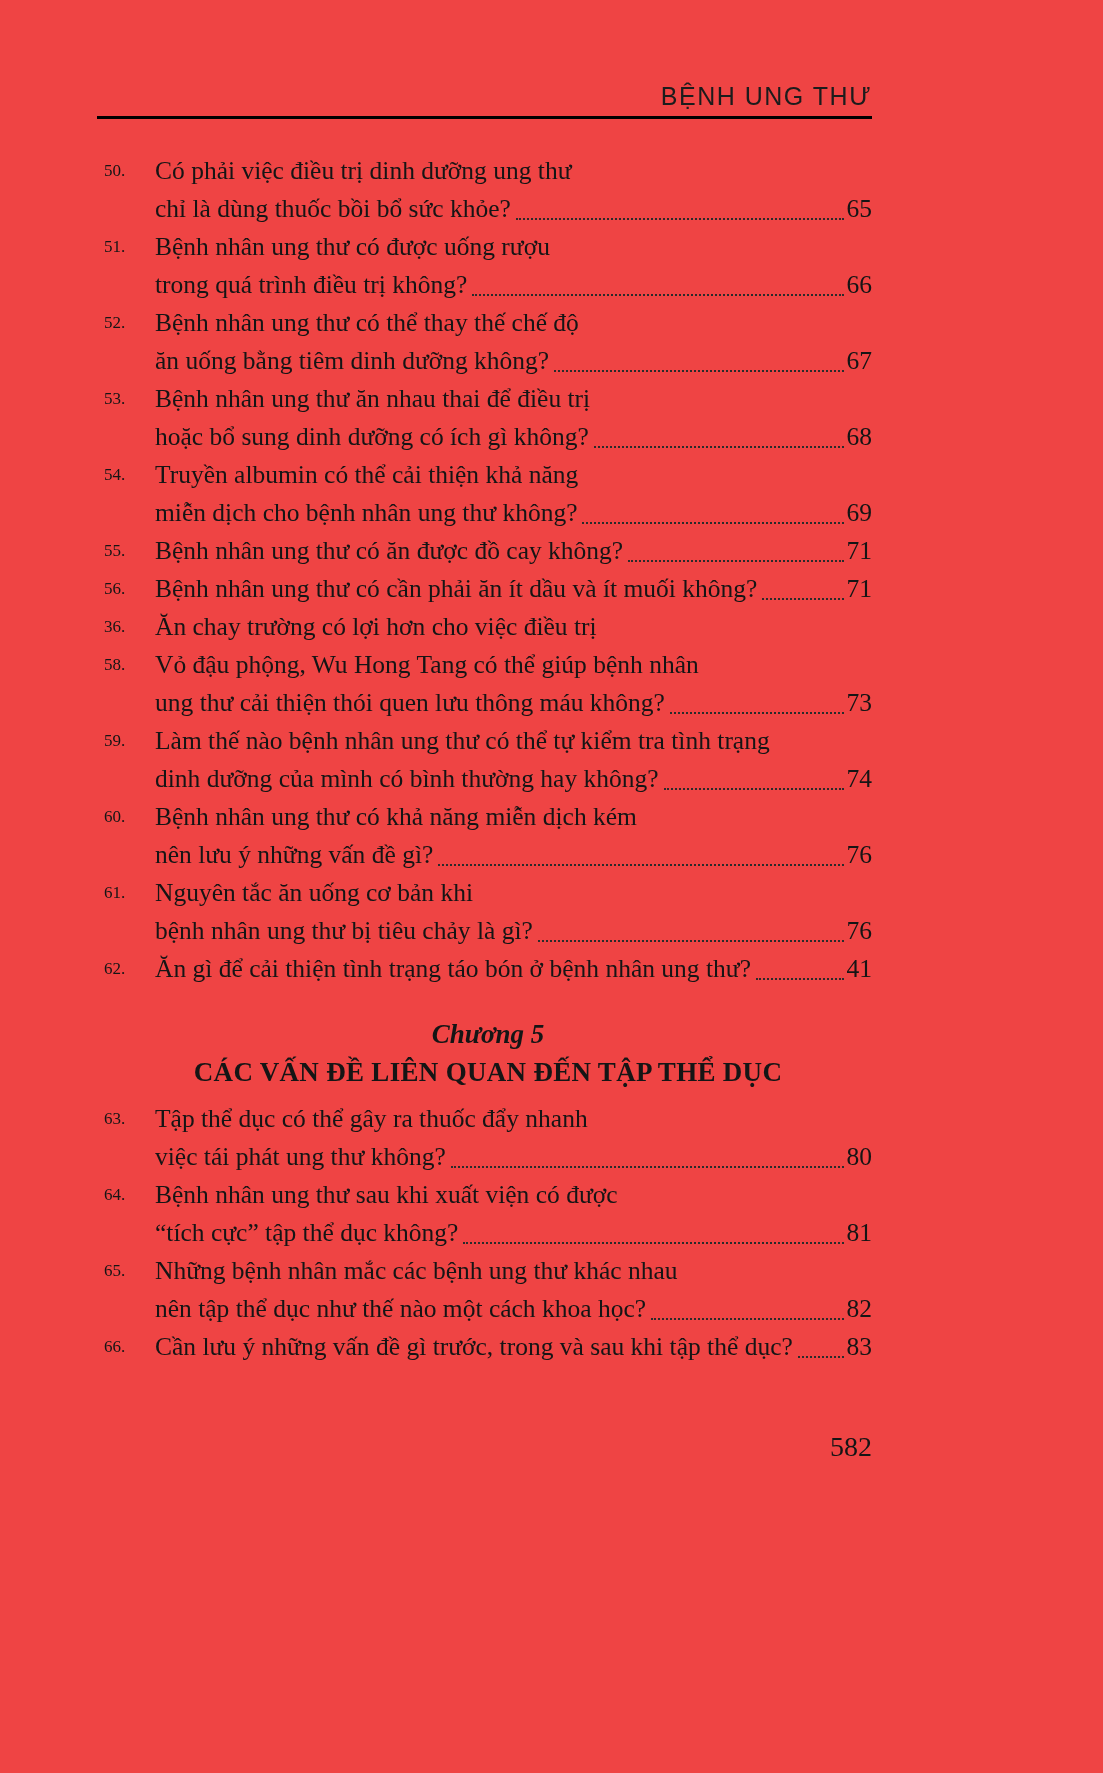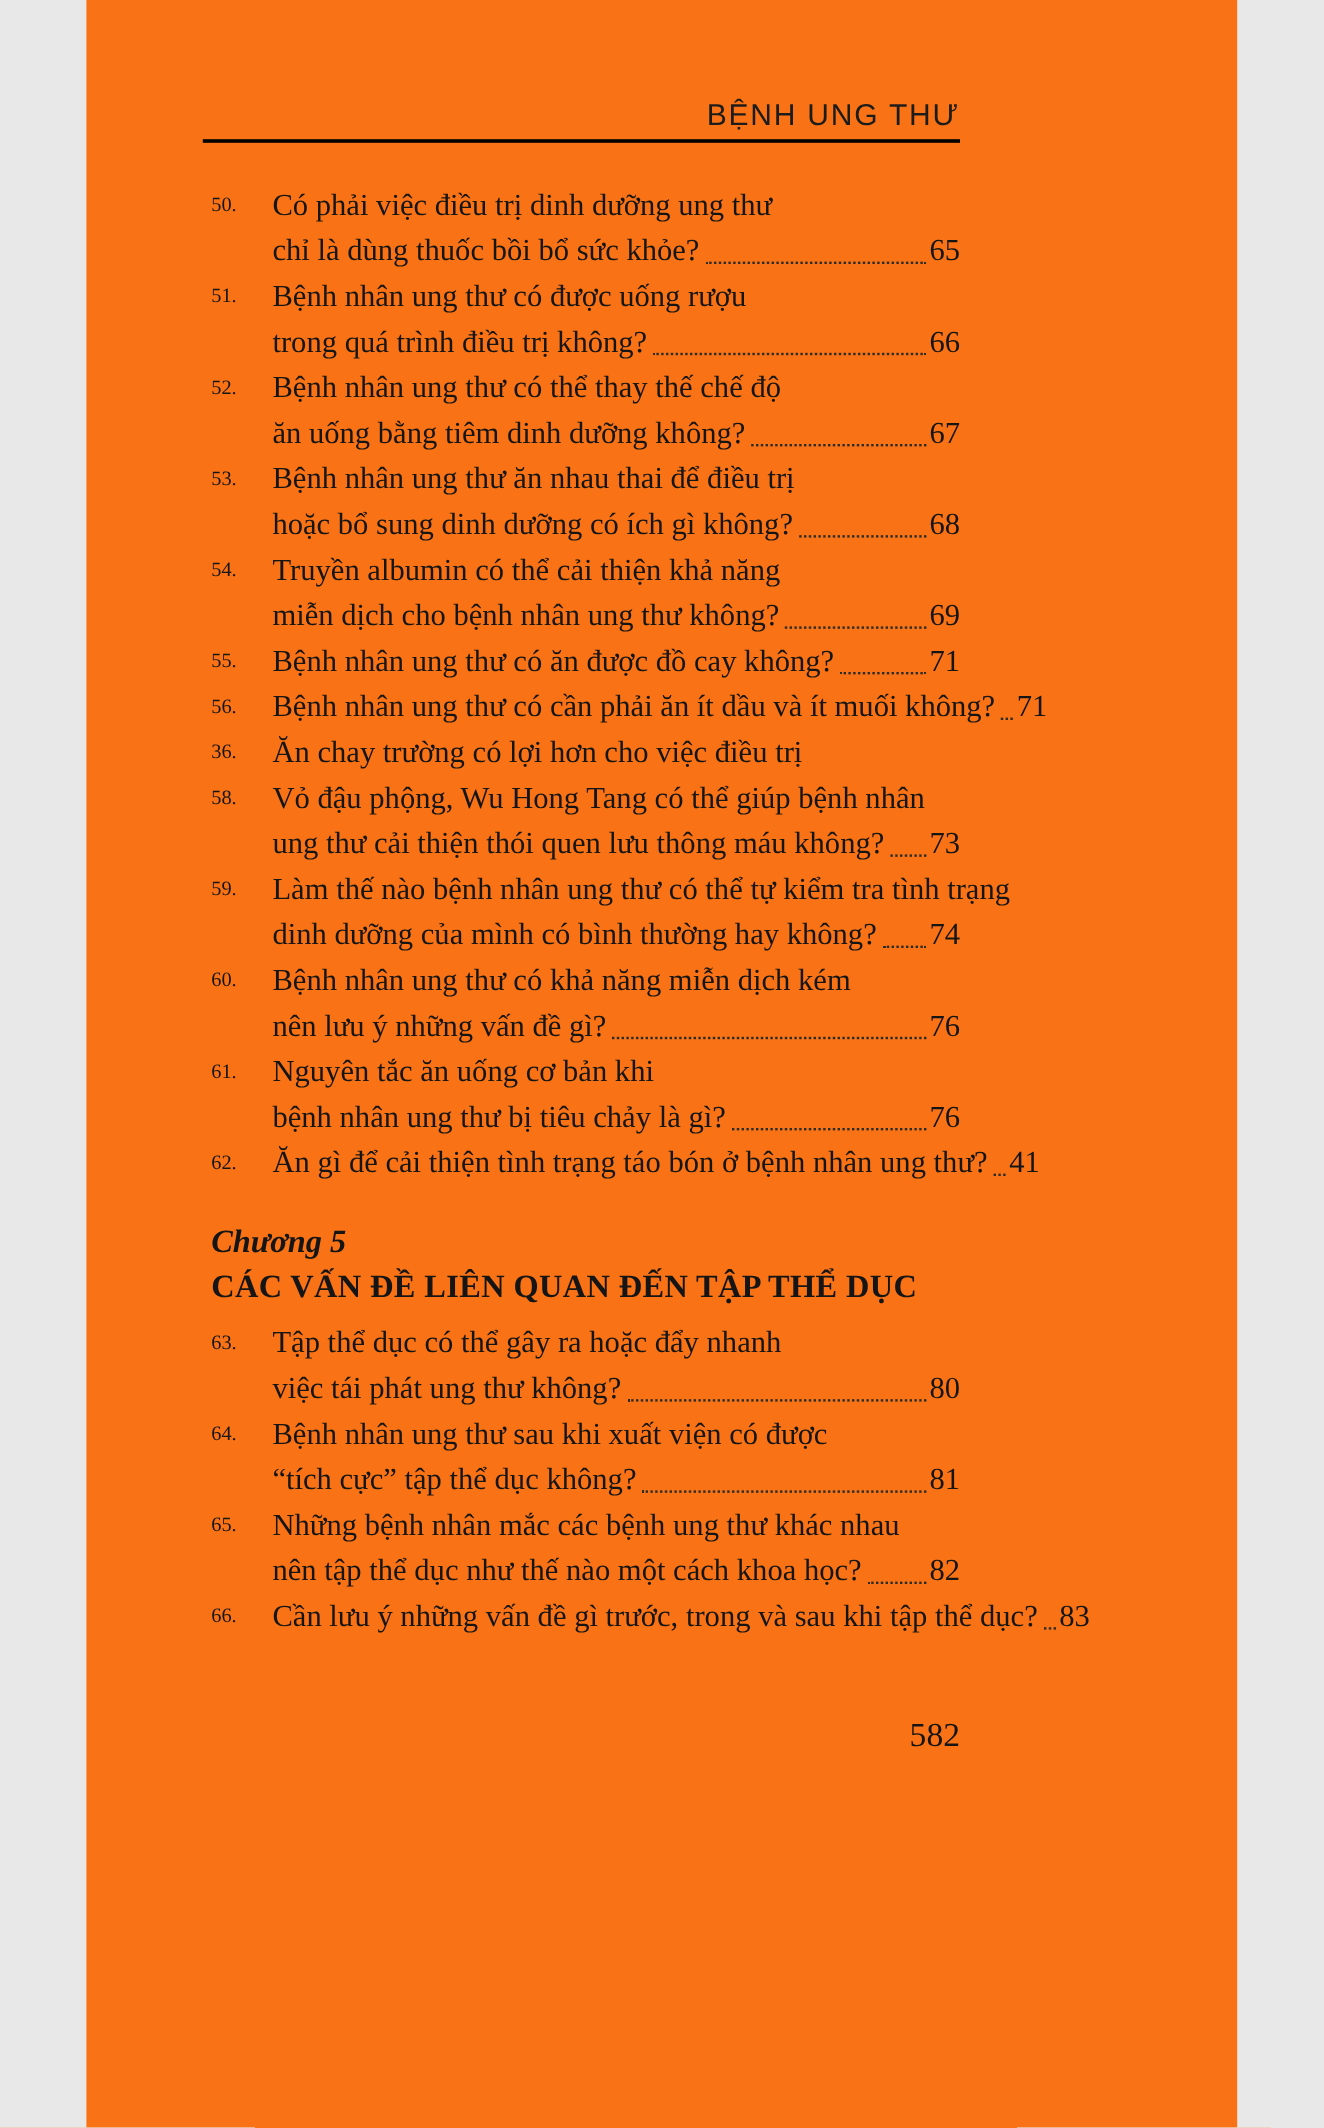--- a/index.html
+++ b/index.html
@@ -1,22 +1,22 @@
 <!DOCTYPE html>
 <html><head>
 <meta charset="utf-8">
 <style>
   * { margin: 0; padding: 0; box-sizing: border-box; }
   html, body { background: #e8e8e8; }
   body { font-family: "Liberation Serif", "DejaVu Serif", serif; color: #151515; }
   .page {
     position: relative;
-    width: 959px;
+    width: 1103px;
     height: 1773px;
-    background: #f97316;
+    background: #ef4444;
     margin: 0 auto;
     overflow: hidden;
   }
   .header {
     position: absolute;
     top: 82px;
     left: 97px;
     right: 231px;
     text-align: right;
   }
@@ -58,21 +58,21 @@
     min-width: 10px;
     border-bottom: 2.5px dotted #2b2b2b;
     margin: 0 3px 8px 5px;
   }
   .pg {
     flex: 0 0 auto;
     font-size: 25.5px;
     line-height: 38px;
   }
   .chapter {
-    text-align: left;
+    text-align: center;
     margin-top: 27px;
     margin-bottom: 9px;
   }
   .chapter-label {
     font-size: 27px;
     font-weight: bold;
     font-style: italic;
     line-height: 38px;
   }
   .chapter-title {
@@ -268,21 +268,21 @@
 
   <div class="chapter">
     <div class="chapter-label">Chương 5</div>
     <div class="chapter-title">CÁC VẤN ĐỀ LIÊN QUAN ĐẾN TẬP THỂ DỤC</div>
   </div>
 
   <div class="entry">
     <div class="num">63.</div>
     <div class="body">
           <div class="line">
-            <span class="line-text">Tập thể dục có thể gây ra hoặc đẩy nhanh</span>
+            <span class="line-text">Tập thể dục có thể gây ra thuốc đẩy nhanh</span>
           </div>
           <div class="line">
             <span class="line-text">việc tái phát ung thư không?</span>
             <span class="leader"></span>
             <span class="pg">80</span>
           </div>
         </div>
   </div>
 
   <div class="entry">

